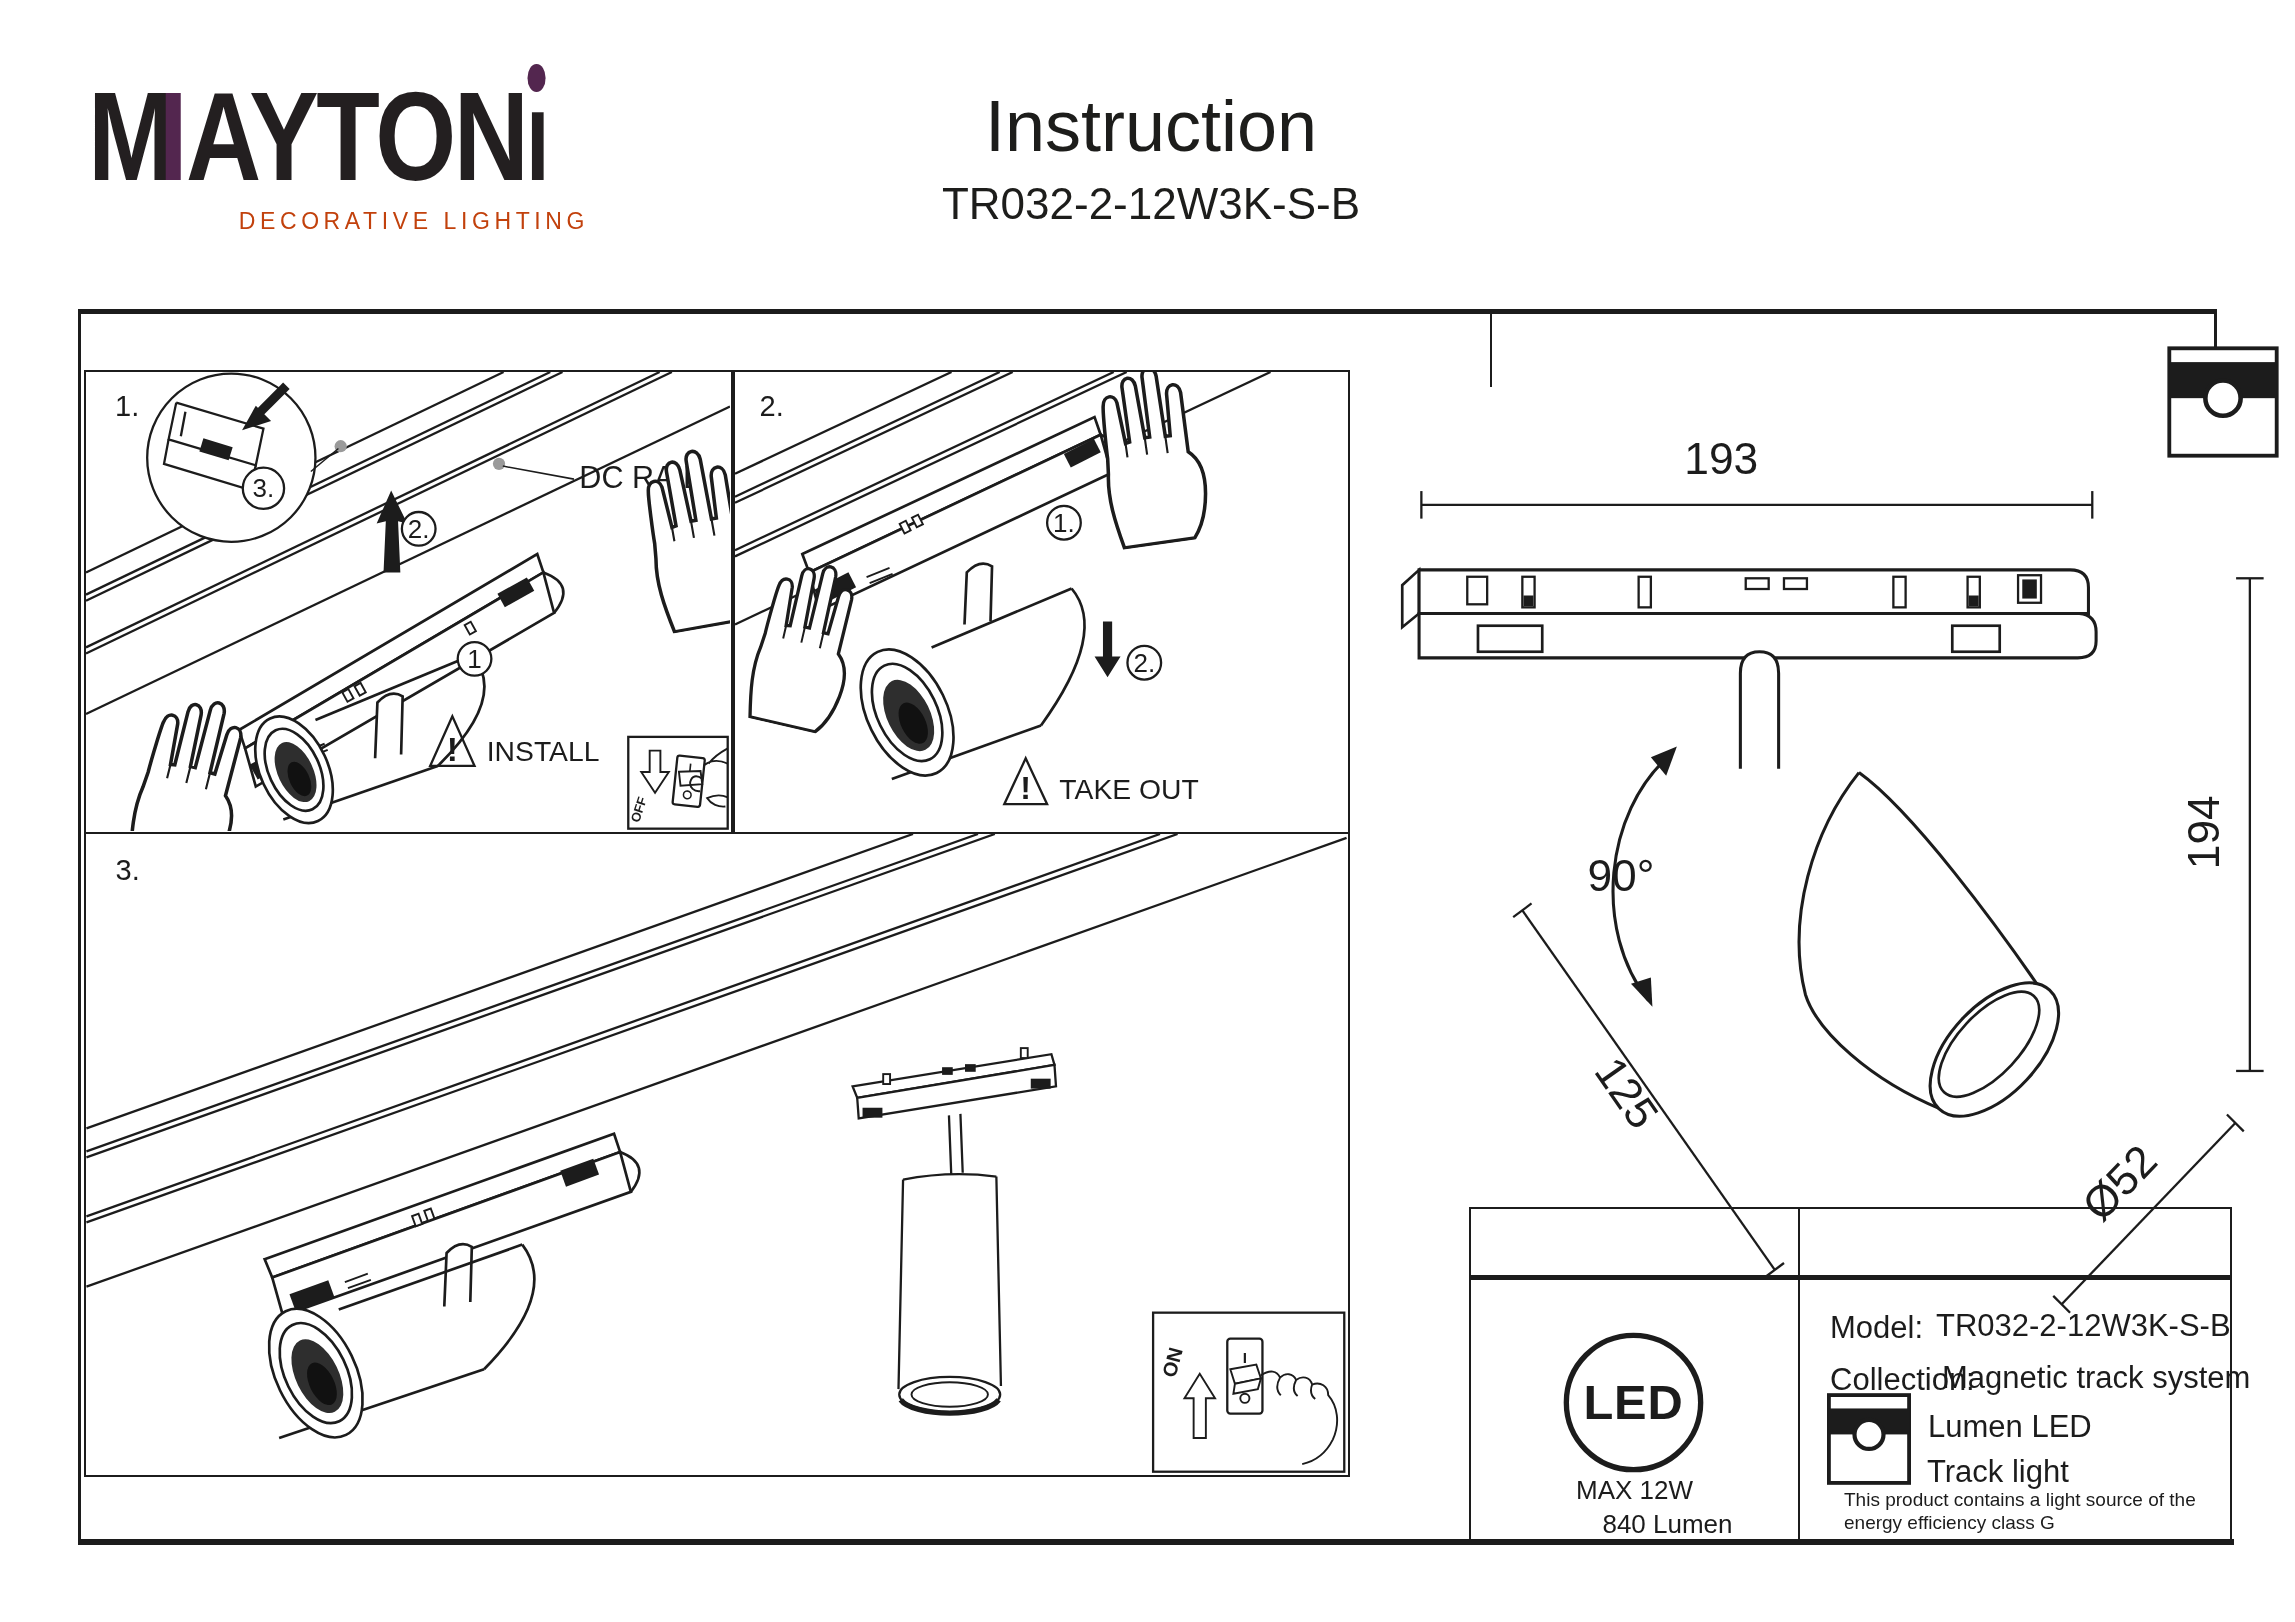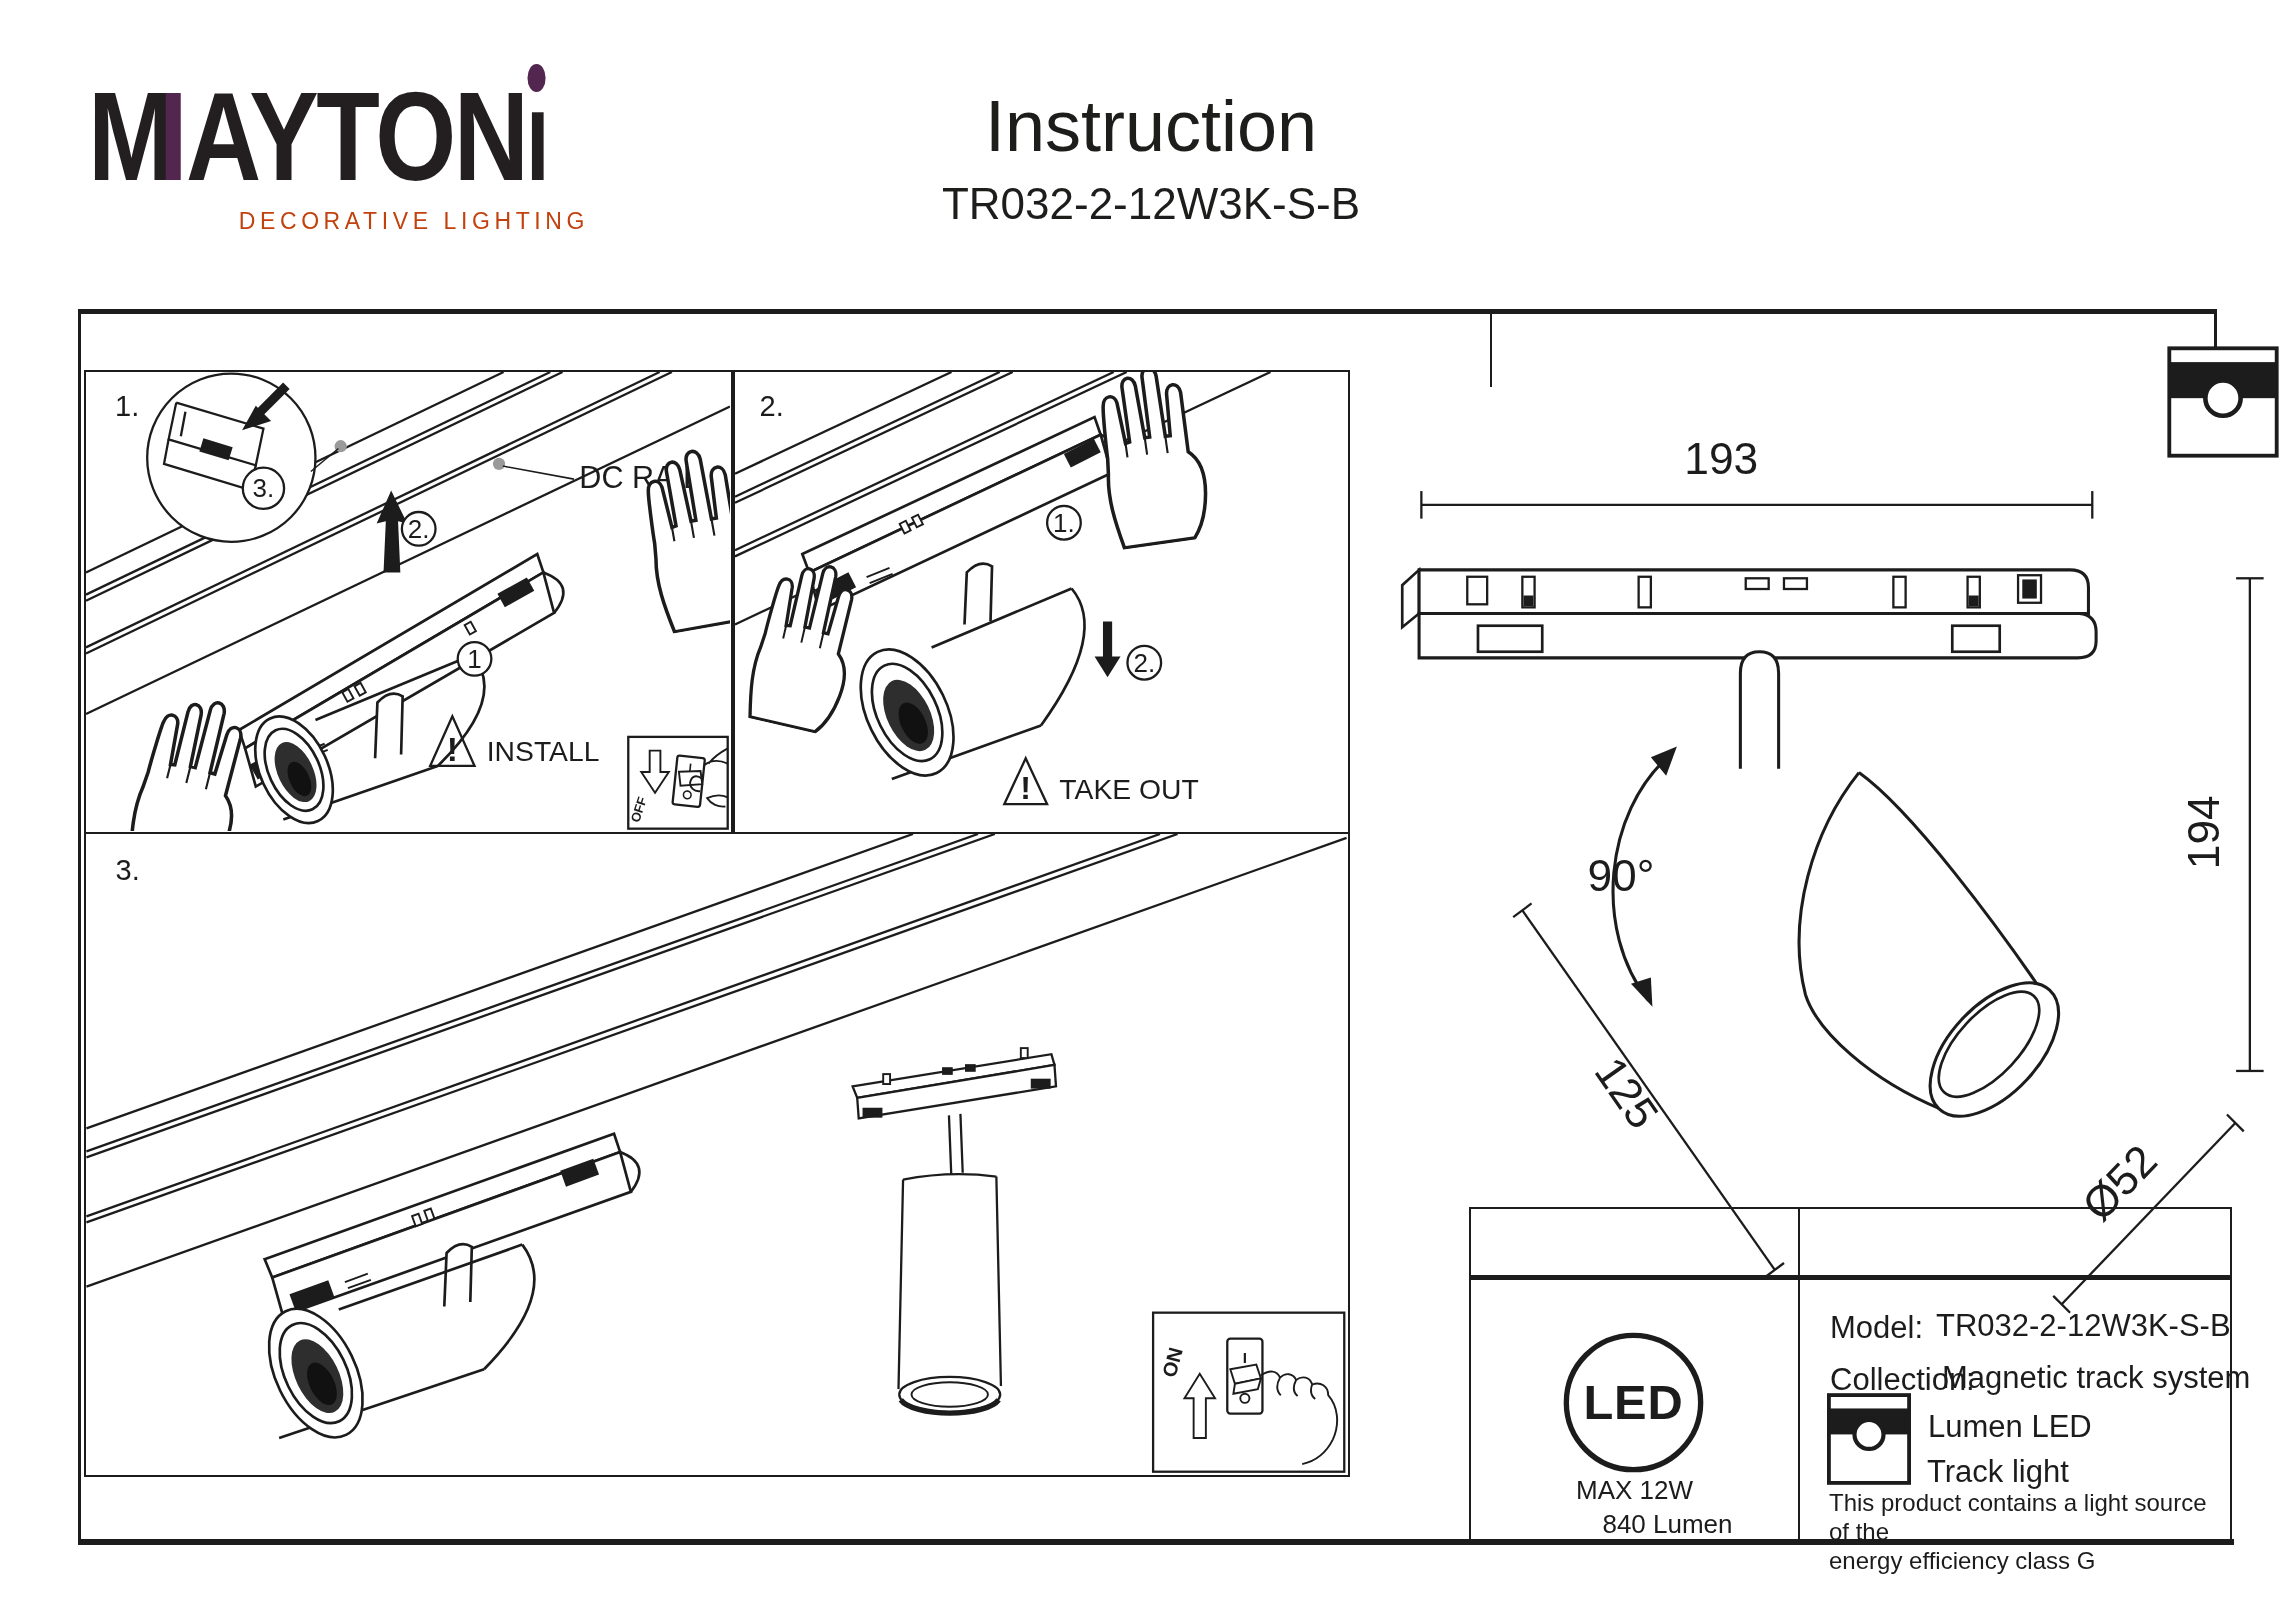--- a/index.html
+++ b/index.html
@@ -15,21 +15,21 @@
                 background:#53264f;border-radius:50%;}
   .tagline{margin-top:7.7px;width:501px;text-align:right;font-size:23px;letter-spacing:4.6px;color:#c2410c;}
   .title{font-size:72px;color:#1d1d1b;text-align:center;line-height:1;}
   .subtitle{font-size:44px;color:#1d1d1b;text-align:center;line-height:1;margin-top:20px;}
   
   .rule{background:#1c1c1c;}
   .panel{position:absolute;border:2.3px solid #1c1c1c;background:#fff;box-sizing:border-box;}
   svg text{font-family:"Liberation Sans",sans-serif;fill:#1c1c1c;}
   .lbl{font-size:31px;}
   .val{font-size:31px;}
-  .note{font-size:24px;line-height:1.2;}
+  .note{font-size:19px;line-height:1.2;margin-left:15px;}
   .cellcenter{text-align:center;font-size:26px;}
 </style>
 </head>
 <body>
 
 <div class="page">
 
   <div class="abs" style="left:88px;top:73px;">
     <div class="logo-word"><span>M</span><span class="logo-bar">I</span><span>AYTON</span><span class="logo-i"><span>I</span><span class="idot"></span></span></div>
     <div class="tagline">DECORATIVE LIGHTING</div>

